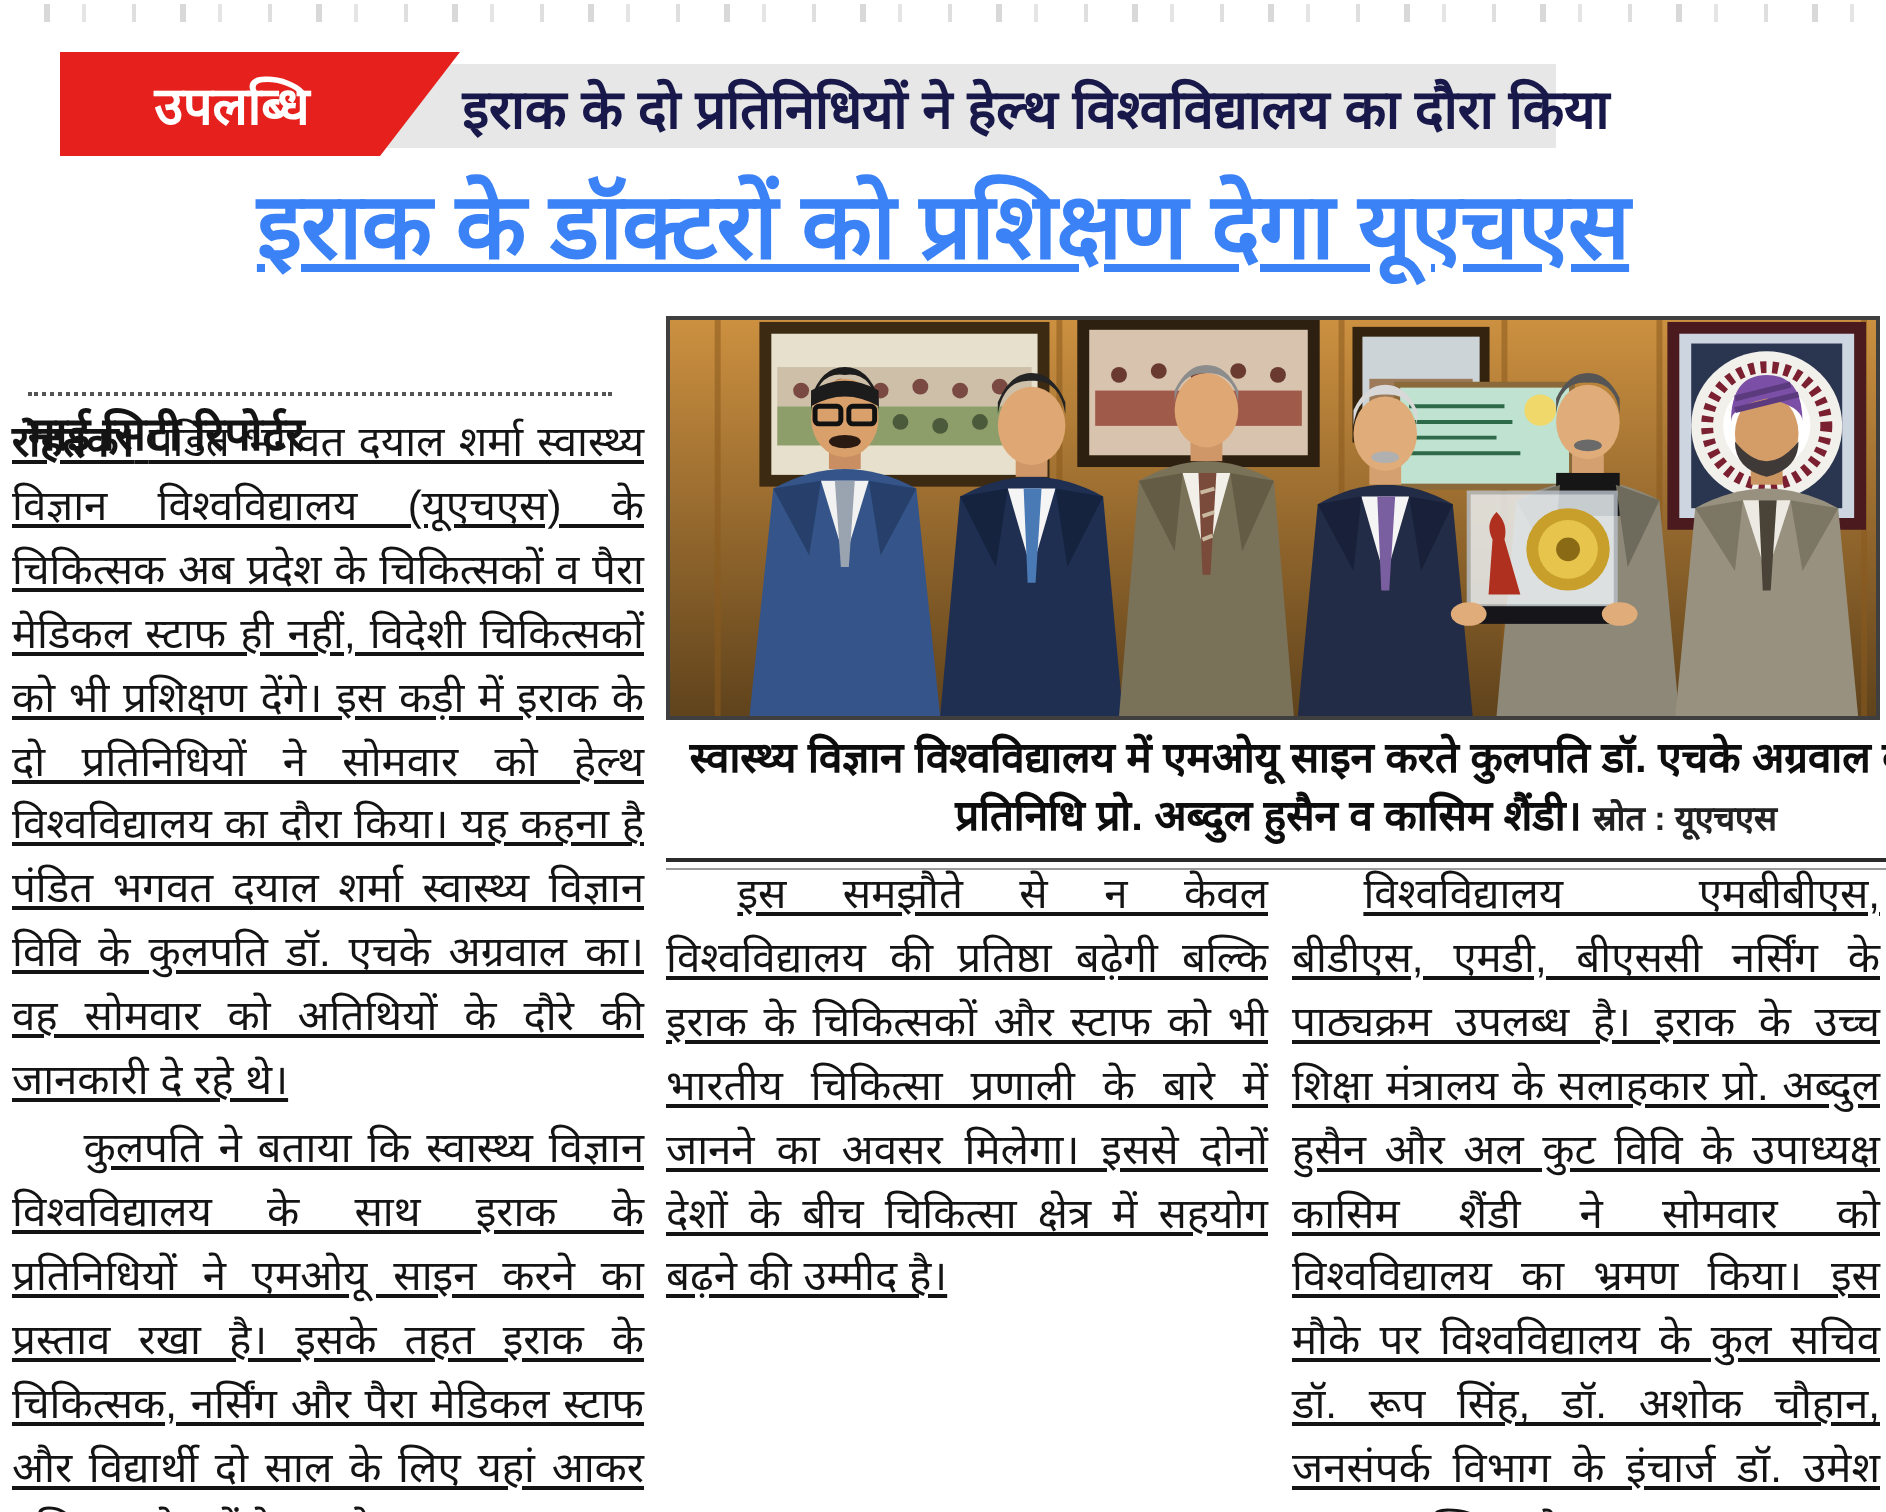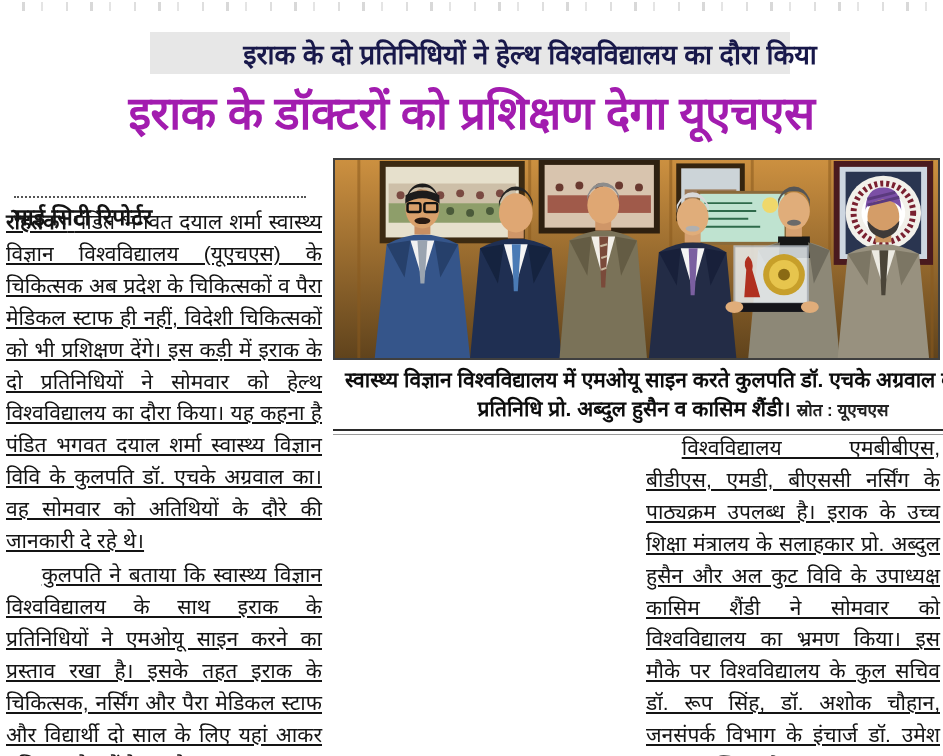--- a/index.html
+++ b/index.html
@@ -6,33 +6,33 @@
   .page{
     position:relative;width:943px;height:756px;background:#ffffff;
     font-family:"Liberation Sans","DejaVu Sans",sans-serif;color:#1a1a1a;overflow:hidden;
   }
   
   .top-fragments{
     position:absolute;left:0;top:2px;width:943px;height:9px;opacity:.55;
     background:repeating-linear-gradient(90deg,transparent 0 22px,#b9b9b9 22px 25px,transparent 25px 41px,#cfcfcf 41px 43px,transparent 43px 66px,#c4c4c4 66px 68px);
   }
   .kicker-banner{
-    position:absolute;left:150px;top:32px;width:640px;height:42px;background:#e7e7e7;
+    position:absolute;left:138px;top:32px;width:640px;height:42px;background:#e7e7e7;
     display:flex;align-items:center;justify-content:center;padding-left:120px;box-sizing:border-box;
   }
   .kicker-banner span{font-size:27px;font-weight:800;color:#18184a;white-space:nowrap;}
   .kicker-badge{
     position:absolute;left:30px;top:26px;width:200px;height:52px;background:#e5201d;
     clip-path:polygon(0 0,100% 0,80% 100%,0 100%);
     display:flex;align-items:center;justify-content:center;padding-right:28px;box-sizing:border-box;
   }
   .kicker-badge span{color:#ffffff;font-size:26px;font-weight:800;}
   .headline{
     position:absolute;left:0;top:78px;width:943px;margin:0;text-align:center;
-    font-size:46px;line-height:1.55;font-weight:900;color:#a21caf;letter-spacing:-.5px;white-space:nowrap;
+    font-size:46px;line-height:1.55;font-weight:900;color:#3b82f6;letter-spacing:-.5px;white-space:nowrap;text-decoration:underline;
   }
   .byline{position:absolute;left:14px;top:160px;font-size:23px;font-weight:700;color:#141414;margin-top:40px;}
   .byline-rule{position:absolute;left:14px;top:196px;width:292px;border-top:2px dotted #555;}
   .col{position:absolute;font-size:21px;line-height:1.52;text-align:justify;color:#141414;}
   .col p{margin:0 0 2px 0;text-decoration:underline;}
   .col p.indent{text-indent:1.7em;}
   .col-left{left:6px;top:206px;width:316px;}
   .col-mid{left:333px;top:432px;width:301px;}
   .col-right{left:646px;top:432px;width:294px;}
   .dateline{font-weight:700;}
@@ -48,20 +48,23 @@
 </style>
 </head>
 <body>
 
 <div class="page">
 
   <div class="top-fragments"></div>
 
   <div class="kicker-banner">
     <span>इराक के दो प्रतिनिधियों ने हेल्थ विश्वविद्यालय का दौरा किया</span>
+  </div>
+  <div class="kicker-badge">
+    <span>उपलब्धि</span>
   </div>
 
   <h1 class="headline">इराक के डॉक्टरों को प्रशिक्षण देगा यूएचएस</h1>
 
   <div class="byline">माई सिटी रिपोर्टर</div>
   <div class="byline-rule"></div>
 
   <div class="col col-left">
     <p><b class="dateline">रोहतक।</b> <span>पंडित भगवत दयाल शर्मा स्वास्थ्य विज्ञान विश्वविद्यालय (यूएचएस) के चिकित्सक अब प्रदेश के चिकित्सकों व पैरा मेडिकल स्टाफ ही नहीं, विदेशी चिकित्सकों को भी प्रशिक्षण देंगे। इस कड़ी में इराक के दो प्रतिनिधियों ने सोमवार को हेल्थ विश्वविद्यालय का दौरा किया। यह कहना है पंडित भगवत दयाल शर्मा स्वास्थ्य विज्ञान विवि के कुलपति डॉ. एचके अग्रवाल का। वह सोमवार को अतिथियों के दौरे की जानकारी दे रहे थे।</span></p>
     <p class="indent">कुलपति ने बताया कि स्वास्थ्य विज्ञान विश्वविद्यालय के साथ इराक के प्रतिनिधियों ने एमओयू साइन करने का प्रस्ताव रखा है। इसके तहत इराक के चिकित्सक, नर्सिंग और पैरा मेडिकल स्टाफ और विद्यार्थी दो साल के लिए यहां आकर प्रशिक्षण ले सकेंगे। इसके अलावा,</p>
@@ -237,19 +240,20 @@
       </svg>
     </div>
     <figcaption class="photo-caption">
       <span>स्वास्थ्य विज्ञान विश्वविद्यालय में एमओयू साइन करते कुलपति डॉ. एचके अग्रवाल व इराक के प्रतिनिधि प्रो. अब्दुल हुसैन व कासिम शैंडी।</span>
       <span class="credit">स्रोत : यूएचएस</span>
     </figcaption>
     <div class="caption-rule"></div>
   </figure>
 
   <div class="col col-mid">
+    <p class="indent">इस समझौते से न केवल विश्वविद्यालय की प्रतिष्ठा बढ़ेगी बल्कि इराक के चिकित्सकों और स्टाफ को भी भारतीय चिकित्सा प्रणाली के बारे में जानने का अवसर मिलेगा। इससे दोनों देशों के बीच चिकित्सा क्षेत्र में सहयोग बढ़ने की उम्मीद है।</p>
   </div>
 
   <div class="col col-right">
     <p class="indent">विश्वविद्यालय एमबीबीएस, बीडीएस, एमडी, बीएससी नर्सिंग के पाठ्यक्रम उपलब्ध है। इराक के उच्च शिक्षा मंत्रालय के सलाहकार प्रो. अब्दुल हुसैन और अल कुट विवि के उपाध्यक्ष कासिम शैंडी ने सोमवार को विश्वविद्यालय का भ्रमण किया। इस मौके पर विश्वविद्यालय के कुल सचिव डॉ. रूप सिंह, डॉ. अशोक चौहान, जनसंपर्क विभाग के इंचार्ज डॉ. उमेश यादव उपस्थित रहे।</p>
   </div>
 
 </div>
 
 </body></html>

